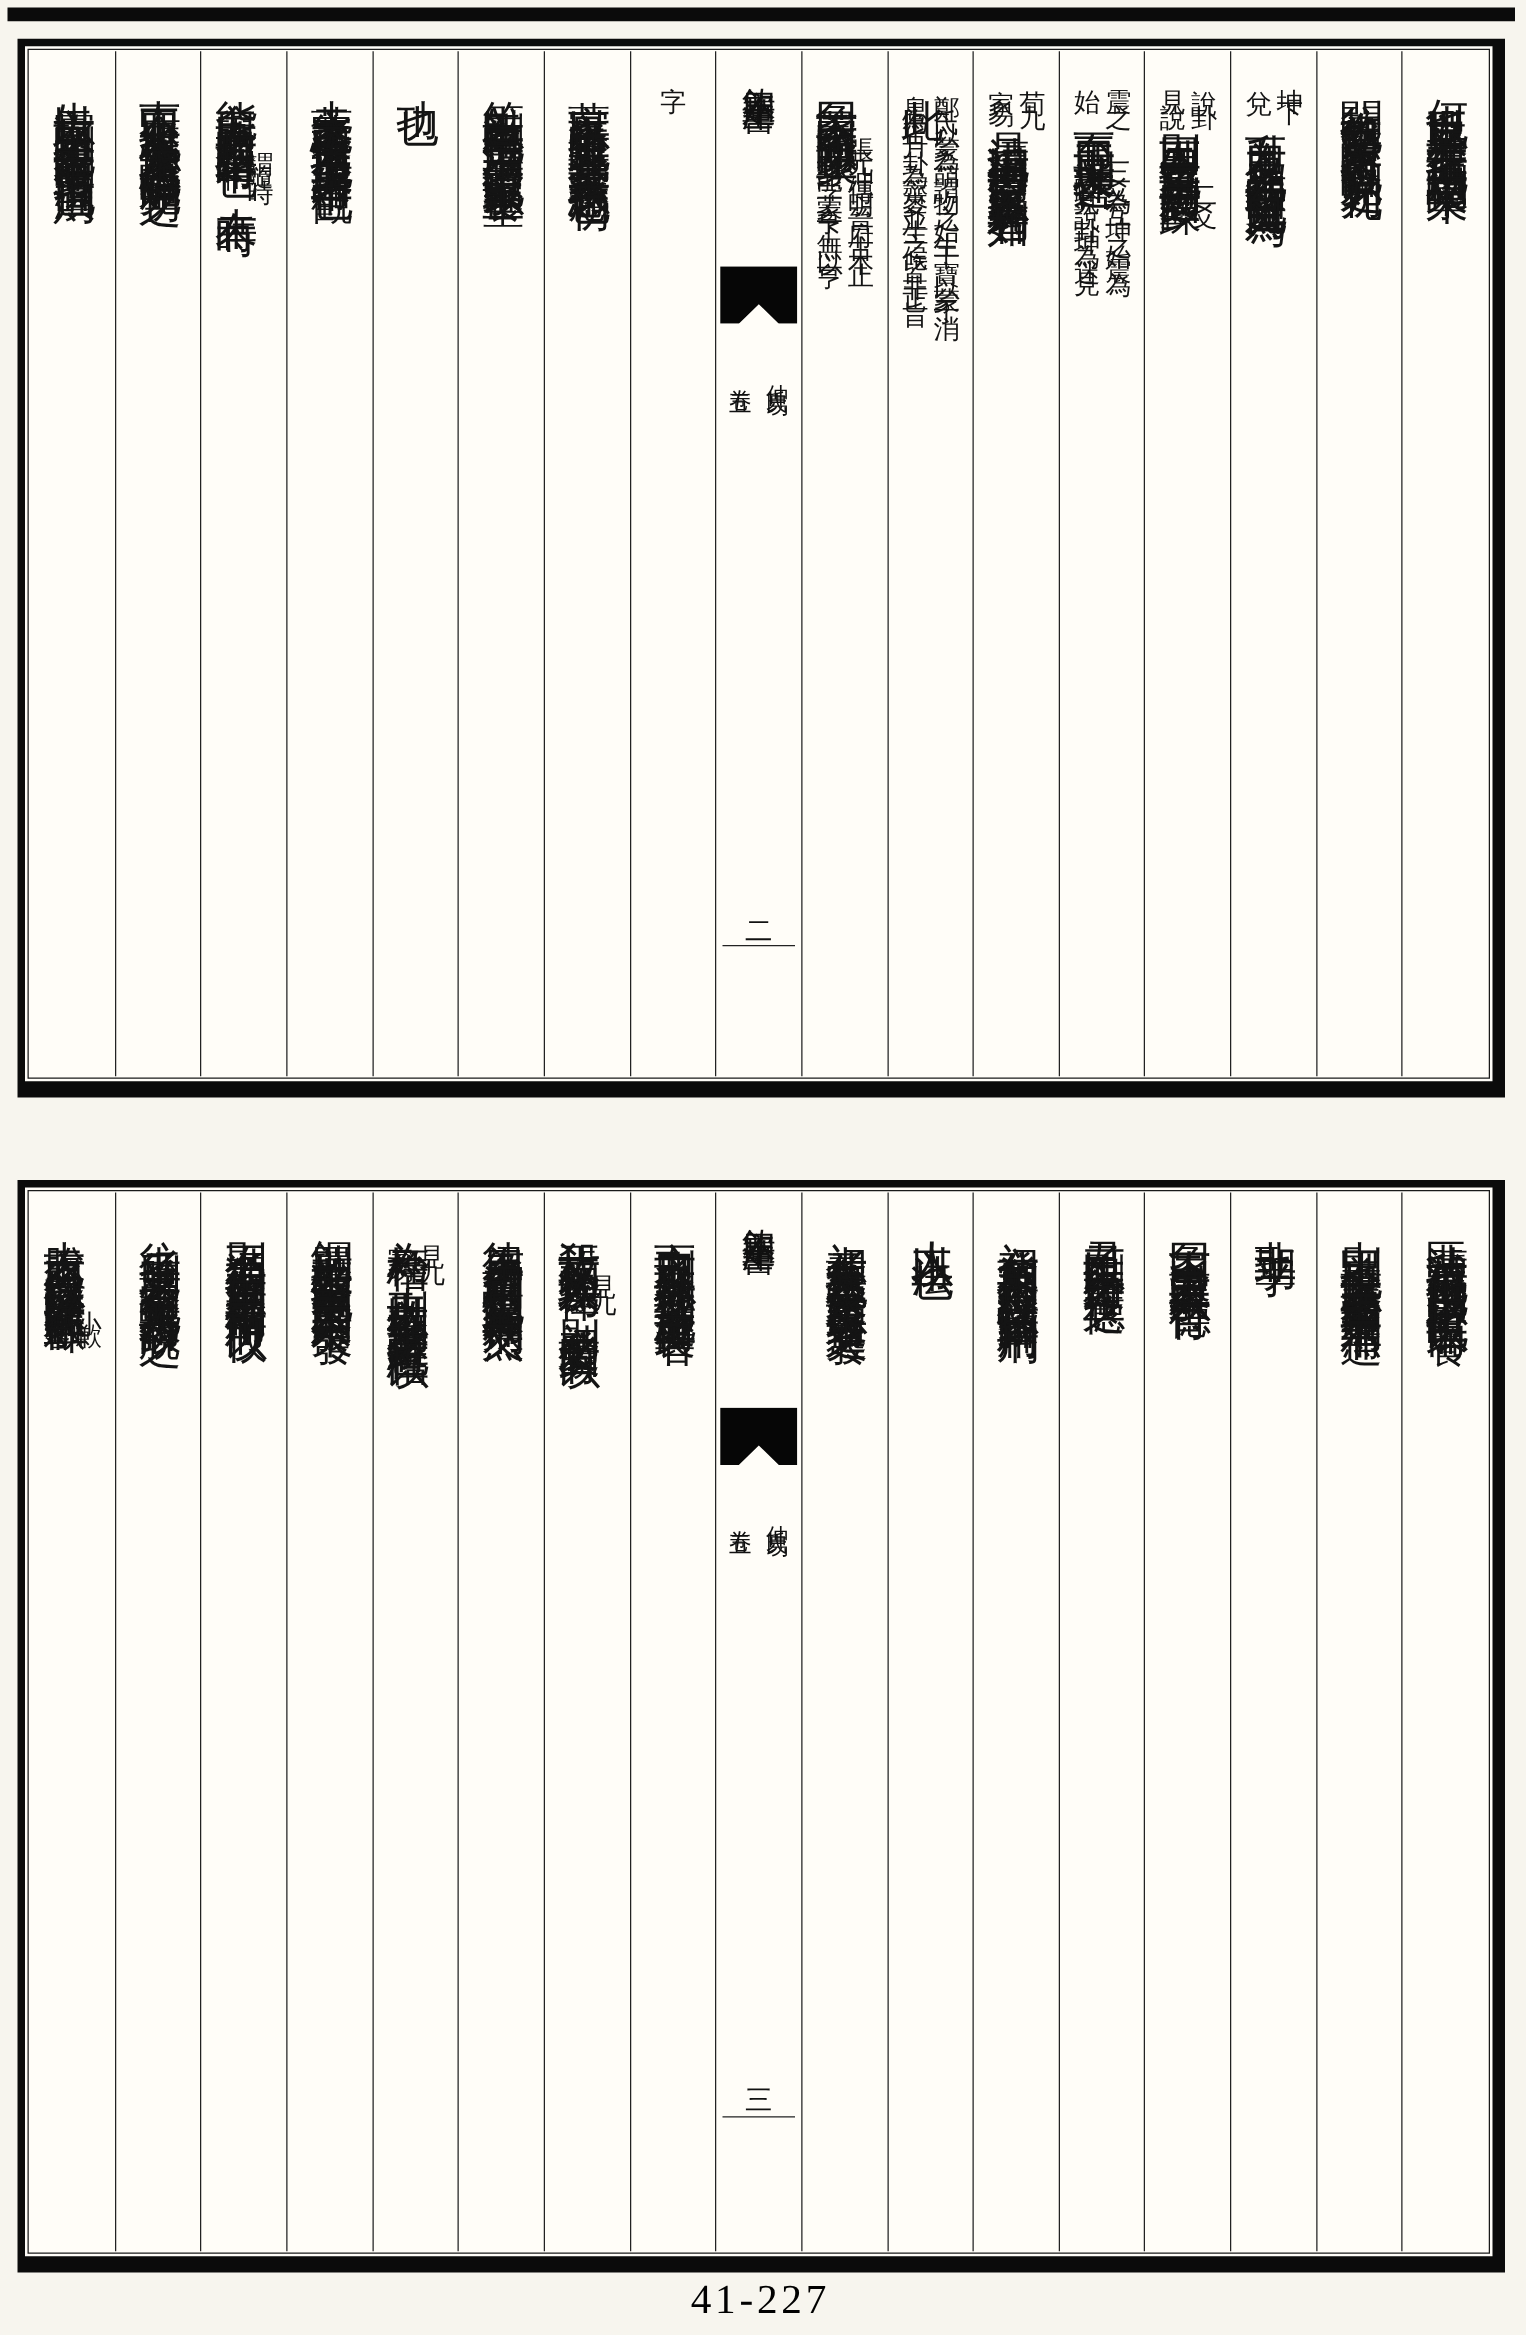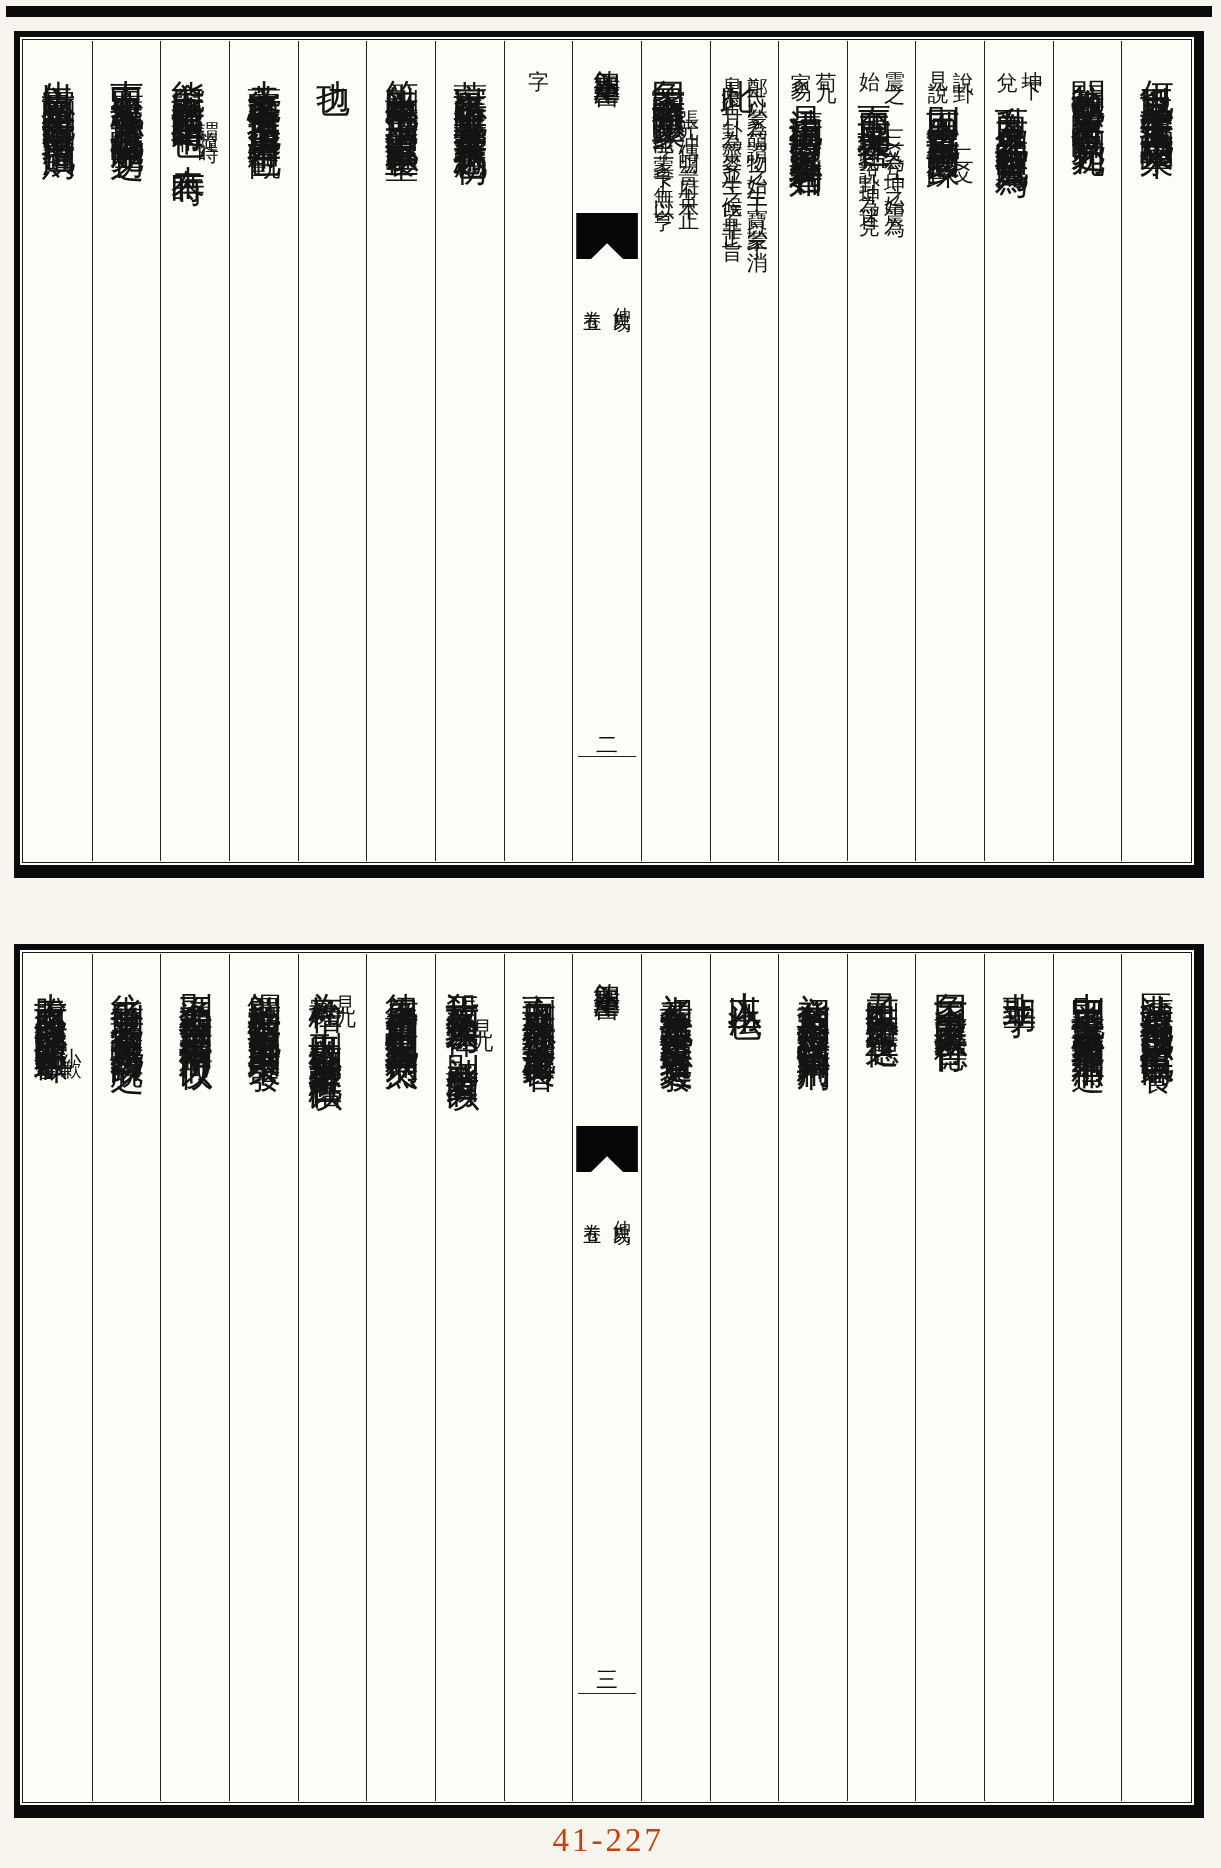--- a/index.html
+++ b/index.html
@@ -44,21 +44,21 @@
     clip-path:polygon(0 0,100% 0,100% 100%,76% 100%,50% 66%,24% 100%,0 100%);
   }
   .bk{position:absolute;top:252px;right:7px;writing-mode:vertical-rl;text-orientation:upright;
       font-size:18px;letter-spacing:4px;}
   .jn{position:absolute;top:256px;left:7px;writing-mode:vertical-rl;text-orientation:upright;
       font-size:18px;letter-spacing:4px;}
   .folio{position:absolute;top:84%;left:50%;transform:translateX(-50%);font-size:22px;}
   .folioline{position:absolute;top:87.2%;left:5px;right:5px;border-top:1px solid #222;}
   .plate{
     position:absolute;top:1822px;left:50%;transform:translateX(-52%);
-    font-size:33px;letter-spacing:3px;color:#c2410c;
+    font-size:33px;letter-spacing:3px;color:#000000;
     font-family:"Liberation Serif","DejaVu Serif",serif;
   }
 </style>
 </head>
 <body>
 
 <div class="topbar"></div>
 
 <div class="block" id="upper-block" style="top:31px;height:847px;">
   <div class="cols">

